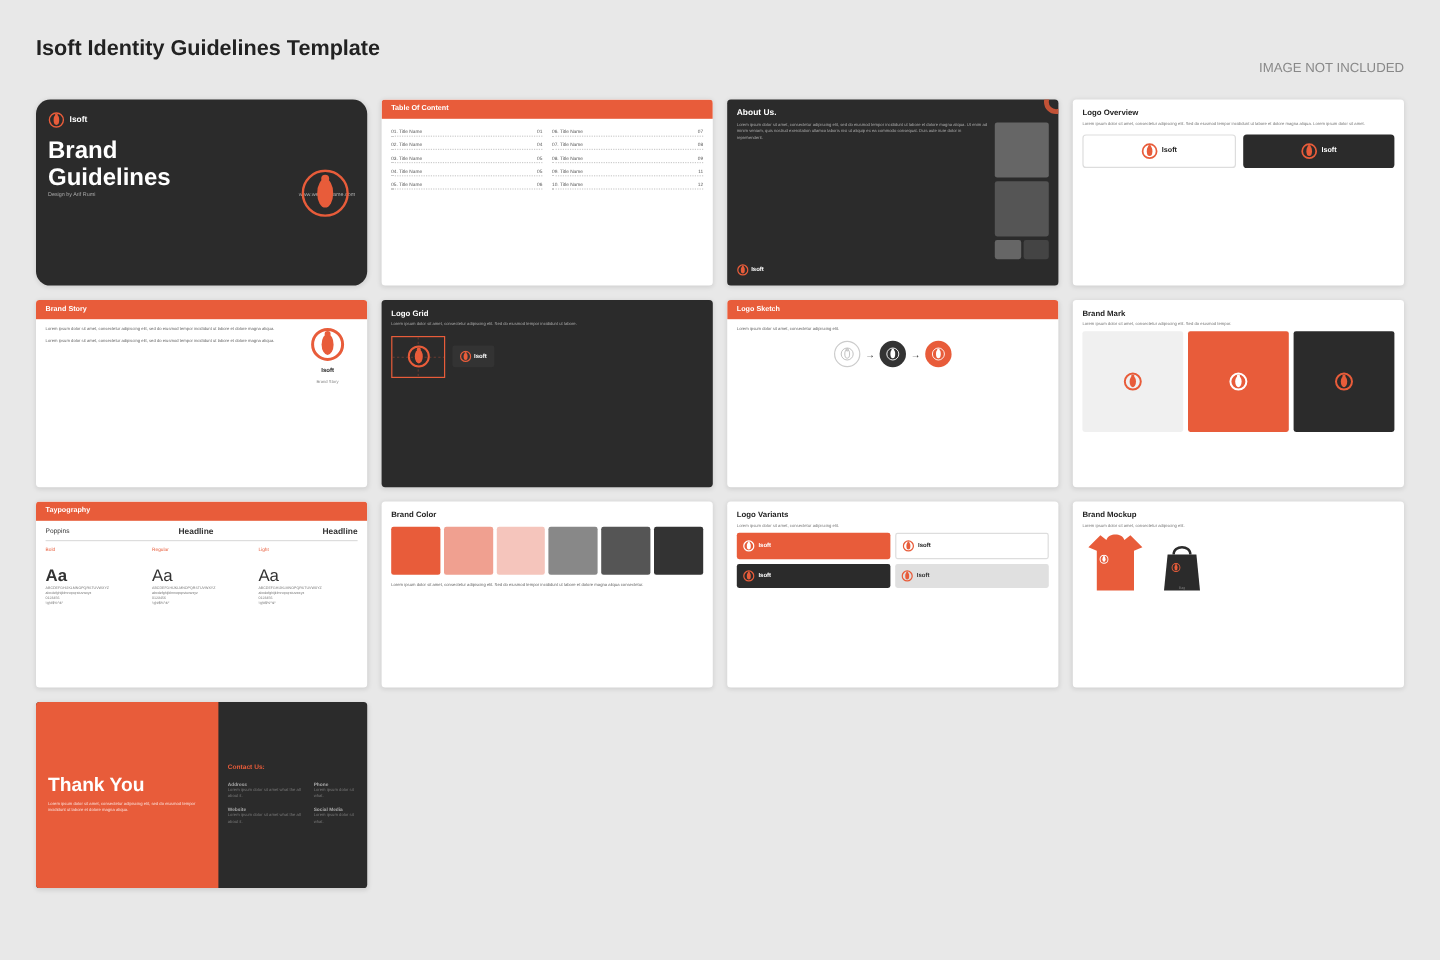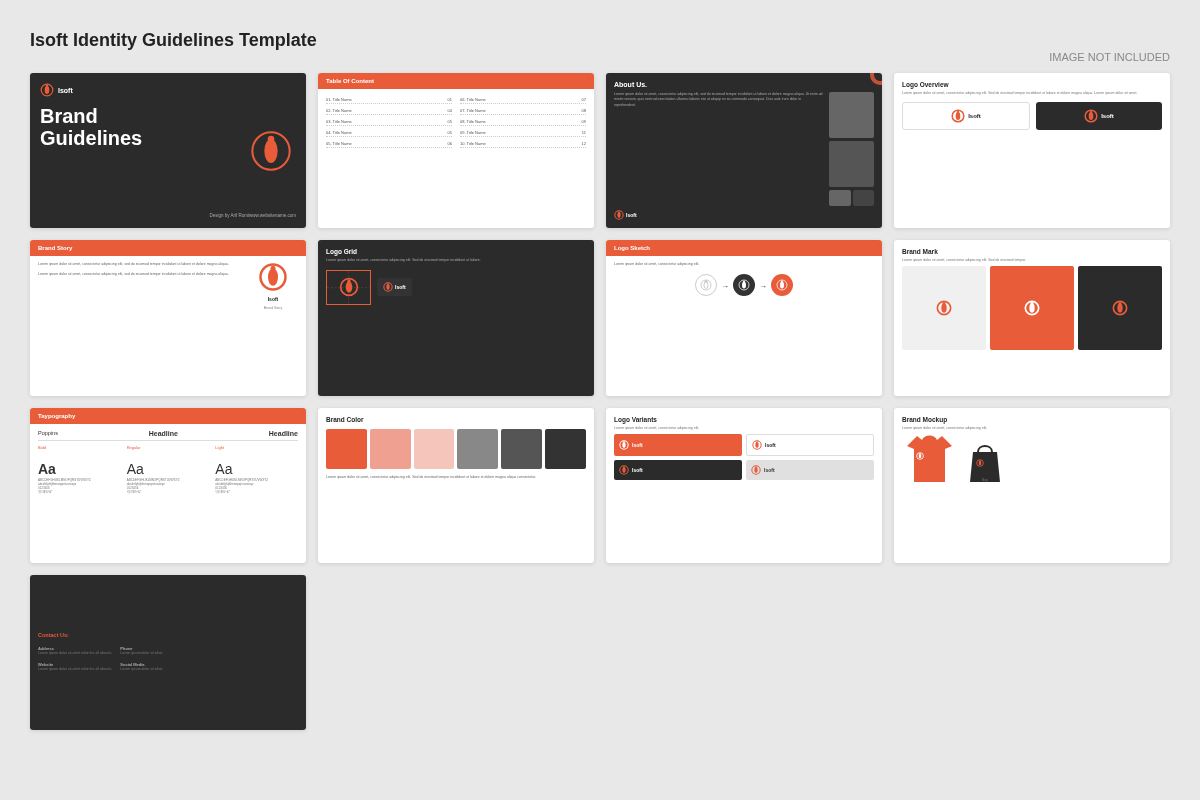--- a/index.html
+++ b/index.html
@@ -13,21 +13,21 @@
     .page-title {
       font-size: 18px;
       font-weight: 700;
       color: #222;
       margin-bottom: 20px;
     }
     .image-not-included {
       text-align: right;
       font-size: 11px;
       color: #888;
-      margin-bottom: 10px;
+      margin-bottom: 20px;
       margin-top: -20px;
     }
     .grid {
       display: grid;
       grid-template-columns: repeat(4, 1fr);
       gap: 12px;
     }
     .slide {
       background: #fff;
       border-radius: 3px;
@@ -35,23 +35,23 @@
       box-shadow: 0 1px 4px rgba(0,0,0,0.12);
       aspect-ratio: 16/9;
       position: relative;
       font-size: 5px;
     }
     
     .slide-1 {
       background: #2b2b2b;
       padding: 10px;
       display: flex;
-      flex-direction: row;
-      justify-content: space-between;
+      flex-direction: column;
       grid-column: span 1;
+      border-radius: 12px;
     }
     .slide-1 .logo-area {
       display: flex;
       align-items: center;
       gap: 4px;
     }
     .slide-1 .logo-icon {
       width: 14px;
       height: 14px;
     }
@@ -899,20 +899,24 @@
               <ellipse cx="12" cy="12" rx="4" ry="7" fill="#e85c3a"></ellipse>
               <circle cx="12" cy="5" r="2" fill="#e85c3a"></circle>
             </svg>
         </div>
         <div style="position:absolute;bottom:2px;left:0;right:0;text-align:center;font-size:3px;color:#777;">Bag</div>
       </div>
     </div>
   </div>
 
   <div class="slide slide-13">
+    <div class="thank-you-left">
+      <div class="thank-you-text">Thank You</div>
+      <div class="thank-you-subtext">Lorem ipsum dolor sit amet, consectetur adipiscing elit, sed do eiusmod tempor incididunt ut labore et dolore magna aliqua.</div>
+    </div>
     <div class="thank-you-right">
       <div class="contact-section-title">Contact Us:</div>
       <div style="display:flex;gap:8px;">
         <div>
           <div class="contact-item-label">Address</div>
           <div class="contact-item-value">Lorem ipsum dolor sit amet what the all about it.</div>
         </div>
         <div>
           <div class="contact-item-label">Phone</div>
           <div class="contact-item-value">Lorem ipsum dolor sit what.</div>

